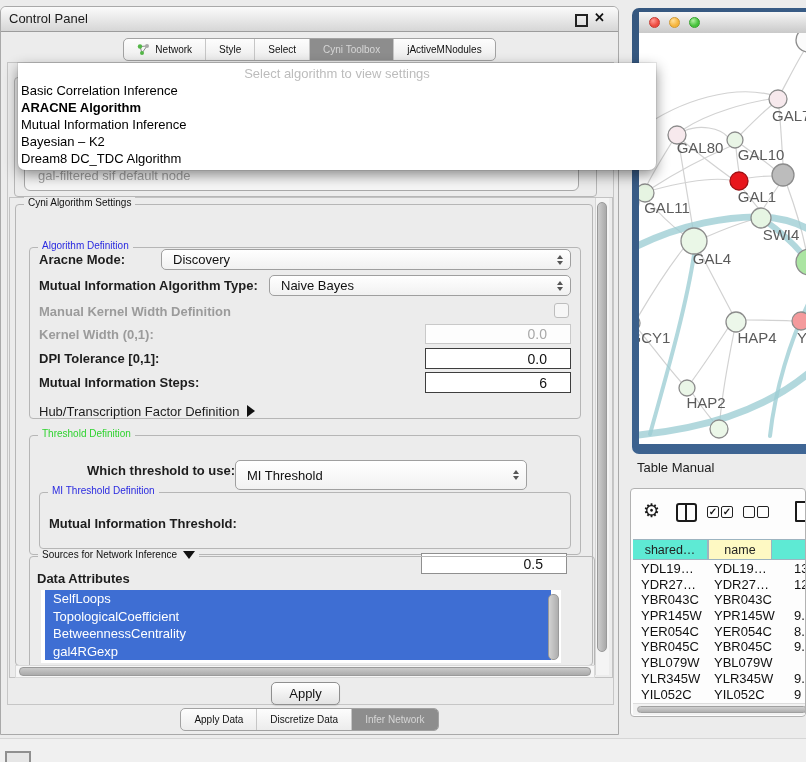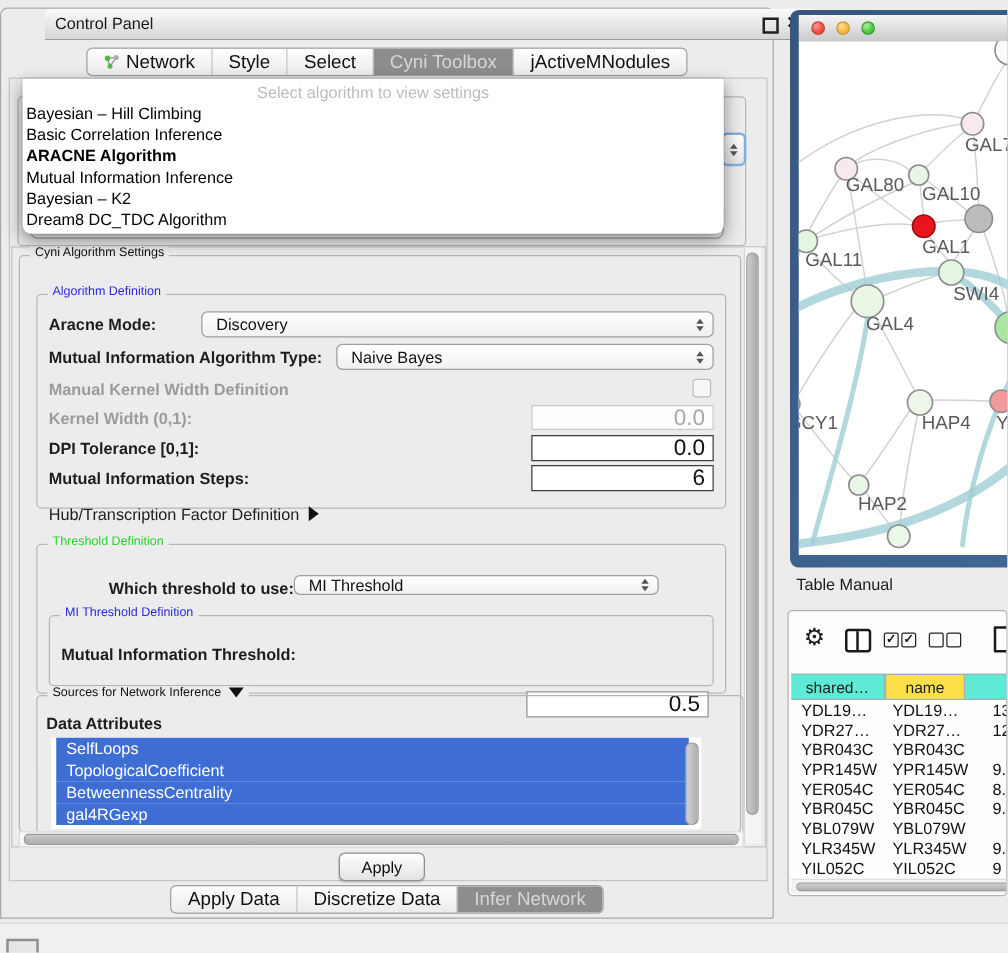--- a/index.html
+++ b/index.html
@@ -7,64 +7,64 @@
     width:806px;height:762px;position:relative;overflow:hidden;
     background:#ececec;font-family:"Liberation Sans",sans-serif;
     -webkit-font-smoothing:antialiased;
   }
   .abs{position:absolute;}
   
   #cp-window{left:0;top:6px;width:619px;height:729px;background:#ececec;
     border:1px solid #a9a9a9;border-radius:6px 6px 0 0;box-sizing:border-box;}
   #cp-titlebar{left:0;top:0;width:100%;height:24px;
     background:linear-gradient(#fbfbfb,#d6d6d6);border-bottom:1px solid #9c9c9c;
-    border-radius:5px 5px 0 0;margin-left:35px;}
+    border-radius:5px 5px 0 0;}
   #cp-title{left:8px;top:4px;font-size:13px;color:#1a1a1a;}
   #float-icon{left:574px;top:7px;width:9px;height:9px;border:2px solid #222;background:transparent;}
   #close-icon{left:593px;top:3px;font-size:13px;font-weight:bold;color:#111;}
   
   .tabbar{display:flex;height:21px;border:1px solid #a2a2a2;border-radius:5px;
-    background:linear-gradient(#fdfdfd,#ececec);overflow:hidden;font-size:15px;align-items:stretch;}
+    background:linear-gradient(#fdfdfd,#ececec);overflow:hidden;font-size:10px;align-items:stretch;}
   .tab{display:flex;align-items:center;padding:0 13px;color:#111;border-right:1px solid #c6c6c6;white-space:nowrap;}
   .tab:last-child{border-right:none;}
   .tab.sel{background:#8d8d8d;color:#d6d6d6;}
   .net-ic{display:inline-flex;margin-right:5px;}
   #top-tabs-wrap{left:0;top:31px;width:617px;display:flex;justify-content:center;}
   #bottom-tabs-wrap{left:0;top:701px;width:617px;display:flex;justify-content:center;}
   
   #cp-content{left:6px;top:55px;width:605px;height:641px;border:1px solid #c6c6c6;background:#ececec;}
   
   .groupbox{border:1px solid #b6b6b6;border-radius:4px;background:transparent;}
   #hidden-group{left:13px;top:70px;width:581px;height:118px;}
   #ghost-combo{left:23px;top:154px;width:553px;height:28px;border:1px solid #a8a8a8;
     border-radius:6px;background:#f6f6f6;}
   #ghost-combo span{position:absolute;left:13px;top:6px;font-size:13px;color:#a0a0a0;white-space:nowrap;}
   #focus-spinner{left:576px;top:99px;width:16px;height:23px;border:2px solid #85aede;border-radius:5px;
     background:linear-gradient(#fdfdfd,#e6e6e6);display:flex;flex-direction:column;align-items:center;justify-content:center;gap:2px;}
   
-  #algo-dropdown{left:17px;top:56px;width:561px;background:#fff;z-index:30;
+  #algo-dropdown{left:17px;top:56px;width:638px;background:#fff;z-index:30;
     border-radius:0 0 7px 7px;box-shadow:0 5px 14px rgba(0,0,0,.45),0 0 0 1px rgba(0,0,0,.07);padding-bottom:3px;}
   #algo-hint{font-size:13px;color:#bcbcbc;text-align:center;height:17px;line-height:17px;margin-top:2px;}
   .algo-item{font-size:13px;color:#000;height:17px;line-height:17px;padding-left:3px;white-space:nowrap;}
   .algo-item.bold{font-weight:bold;}
   
   #settings-wrap{left:8px;top:190px;width:602px;height:479px;border:1px solid #c2c2c2;background:#ececec;overflow:hidden;}
   .legend{position:absolute;top:-8px;left:8px;background:#ececec;padding:0 4px;font-size:10px;color:#111;white-space:nowrap;}
   .legend.blue{color:var(--legend-blue,#2a2ae0);}
   .legend.green{color:var(--legend-green,#2fd32f);}
   .lbl{position:absolute;font-size:13px;font-weight:bold;color:#1d1d1d;white-space:nowrap;}
   .lbl.plain{font-weight:normal;}
   .lbl.dis{color:#9b9b9b;}
   .combo{position:absolute;background:linear-gradient(#ffffff,#f1f1f1);border:1px solid #9f9f9f;border-radius:5px;
     font-size:13px;color:#111;display:flex;align-items:center;padding-left:11px;box-sizing:border-box;}
   .arrows{position:absolute;right:7px;top:0;bottom:0;display:flex;flex-direction:column;justify-content:center;gap:2px;}
   .arr-up{width:0;height:0;border-left:3.5px solid transparent;border-right:3.5px solid transparent;border-bottom:4px solid #555;}
   .arr-dn{width:0;height:0;border-left:3.5px solid transparent;border-right:3.5px solid transparent;border-top:4px solid #555;}
-  .field{position:absolute;background:#fff;border:1px solid #b9b9b9;font-size:18px;color:#111;
-    display:flex;align-items:center;justify-content:flex-end;padding:0 6px;box-sizing:border-box;}
+  .field{position:absolute;background:#fff;border:1px solid #b9b9b9;font-size:14px;color:#111;
+    display:flex;align-items:center;justify-content:flex-end;padding:0 23px;box-sizing:border-box;}
   .field.dark{border:1.5px solid #3e3e3e;}
   .field.dis{color:#a8a8a8;border:1px solid #c9c9c9;background:#fdfdfd;}
   .checkbox{position:absolute;width:13px;height:13px;border:1px solid #bdbdbd;border-radius:3px;background:#f6f6f6;}
   .tri-right{display:inline-block;width:0;height:0;border-top:6px solid transparent;border-bottom:6px solid transparent;
     border-left:8px solid #111;margin-left:8px;vertical-align:-1px;}
   .tri-down{display:inline-block;width:0;height:0;border-left:6px solid transparent;border-right:6px solid transparent;
     border-top:8px solid #111;margin-left:6px;vertical-align:-1px;}
   #attr-list{left:40px;top:583px;width:520px;height:73px;background:#fff;overflow:hidden;}
   .attr-item{height:17.5px;line-height:17.5px;background:var(--sel-blue,#3e6ed3);color:#fff;font-size:13px;
     padding-left:8px;margin-left:4px;width:498px;}
@@ -98,21 +98,21 @@
   .tb-abs{position:absolute;}
   #gear-icon{left:12px;top:11px;font-size:19px;color:#1a1a1a;line-height:22px;}
   #split-icon{left:45px;top:14px;width:17px;height:15px;border:2px solid #1a1a1a;border-radius:3px;}
   #split-icon::after{content:"";position:absolute;left:7px;top:0;width:2px;height:15px;background:#1a1a1a;}
   .cb{position:absolute;top:17px;width:10px;height:10px;border:1.5px solid #222;border-radius:2px;
     font-size:10px;line-height:10px;text-align:center;color:#111;font-weight:bold;}
   #doc-icon{left:164px;top:12px;width:13px;height:17px;border:2px solid #1a1a1a;border-radius:1px;background:#fff;}
   .th-cell{position:absolute;top:50px;height:21px;box-sizing:border-box;border:1px solid #9db4c0;border-left:none;
     display:flex;align-items:center;justify-content:center;font-size:12.5px;color:#222;}
   .th-blue{background:#5eead4;}
-  .th-gray{background:#fde047;border-left:1px solid #9db4c0;}
+  .th-gray{background:#fef9c3;border-left:1px solid #9db4c0;}
   #tbl-rows{position:absolute;left:0;top:72px;width:176px;height:142px;overflow:hidden;}
   .trow{position:relative;height:15.7px;font-size:13px;color:#111;white-space:nowrap;}
   .trow span{position:absolute;top:0;line-height:15.7px;}
   .tc0{left:10px;} .tc1{left:83px;} .tc2{left:163px;}
   #tbl-htrack{position:absolute;left:2px;top:214px;width:174px;height:11px;background:#f2f2f2;border-top:1px solid #ddd;}
   #tbl-hthumb{position:absolute;left:4px;top:2px;width:170px;height:7px;border-radius:4px;
     background:linear-gradient(#cfcfcf,#b0b0b0);border:1px solid #a0a0a0;box-sizing:border-box;}
 </style>
 </head>
 <body>
@@ -159,36 +159,35 @@
     <span>gal-filtered sif default node</span>
   </div>
   <div class="abs" id="focus-spinner">
     <span class="arr-up"></span>
     <span class="arr-dn"></span>
   </div>
 
   <div class="abs" id="algo-dropdown">
     <div id="algo-hint">Select algorithm to view settings</div>
     <div id="algo-items">
-        <div class="algo-item">Bayesian – Hill Climbing</div>
         <div class="algo-item">Basic Correlation Inference</div>
         <div class="algo-item bold">ARACNE Algorithm</div>
         <div class="algo-item">Mutual Information Inference</div>
         <div class="algo-item">Bayesian – K2</div>
         <div class="algo-item">Dream8 DC_TDC Algorithm</div>
       </div>
   </div>
 
   <div class="abs" id="settings-wrap"></div>
 
   <div class="abs groupbox" style="left:14px;top:197px;width:576px;height:460px;">
     <span class="legend">Cyni Algorithm Settings</span>
   </div>
 
-  <div class="abs groupbox" style="left:28px;top:228px;width:550px;height:170px;">
+  <div class="abs groupbox" style="left:28px;top:240px;width:550px;height:170px;">
     <span class="legend blue">Algorithm Definition</span>
   </div>
   <div class="abs lbl" style="left:38px;top:245px;">Aracne Mode:</div>
   <div class="combo" style="left:160px;top:242px;width:410px;height:21px;">
     <span>Discovery</span>
     <span class="arrows">
         <span class="arr-up"></span>
         <span class="arr-dn"></span>
       </span>
   </div>
@@ -216,21 +215,21 @@
   </div>
 
   <div class="abs lbl plain" style="left:38px;top:397px;">
     <span>Hub/Transcription Factor Definition</span><span class="tri-right"></span>
   </div>
 
   <div class="abs groupbox" style="left:28px;top:428px;width:550px;height:118px;">
     <span class="legend green">Threshold Definition</span>
   </div>
   <div class="abs lbl" style="left:86px;top:456px;">Which threshold to use:</div>
-  <div class="combo" style="left:234px;top:453px;width:292px;height:16px;">
+  <div class="combo" style="left:234px;top:453px;width:292px;height:30px;">
     <span>MI Threshold</span>
     <span class="arrows">
         <span class="arr-up"></span>
         <span class="arr-dn"></span>
       </span>
   </div>
   <div class="abs groupbox" style="left:38px;top:485px;width:530px;height:55px;">
     <span class="legend blue">MI Threshold Definition</span>
   </div>
   <div class="abs lbl" style="left:48px;top:509px;">Mutual Information Threshold:</div>

